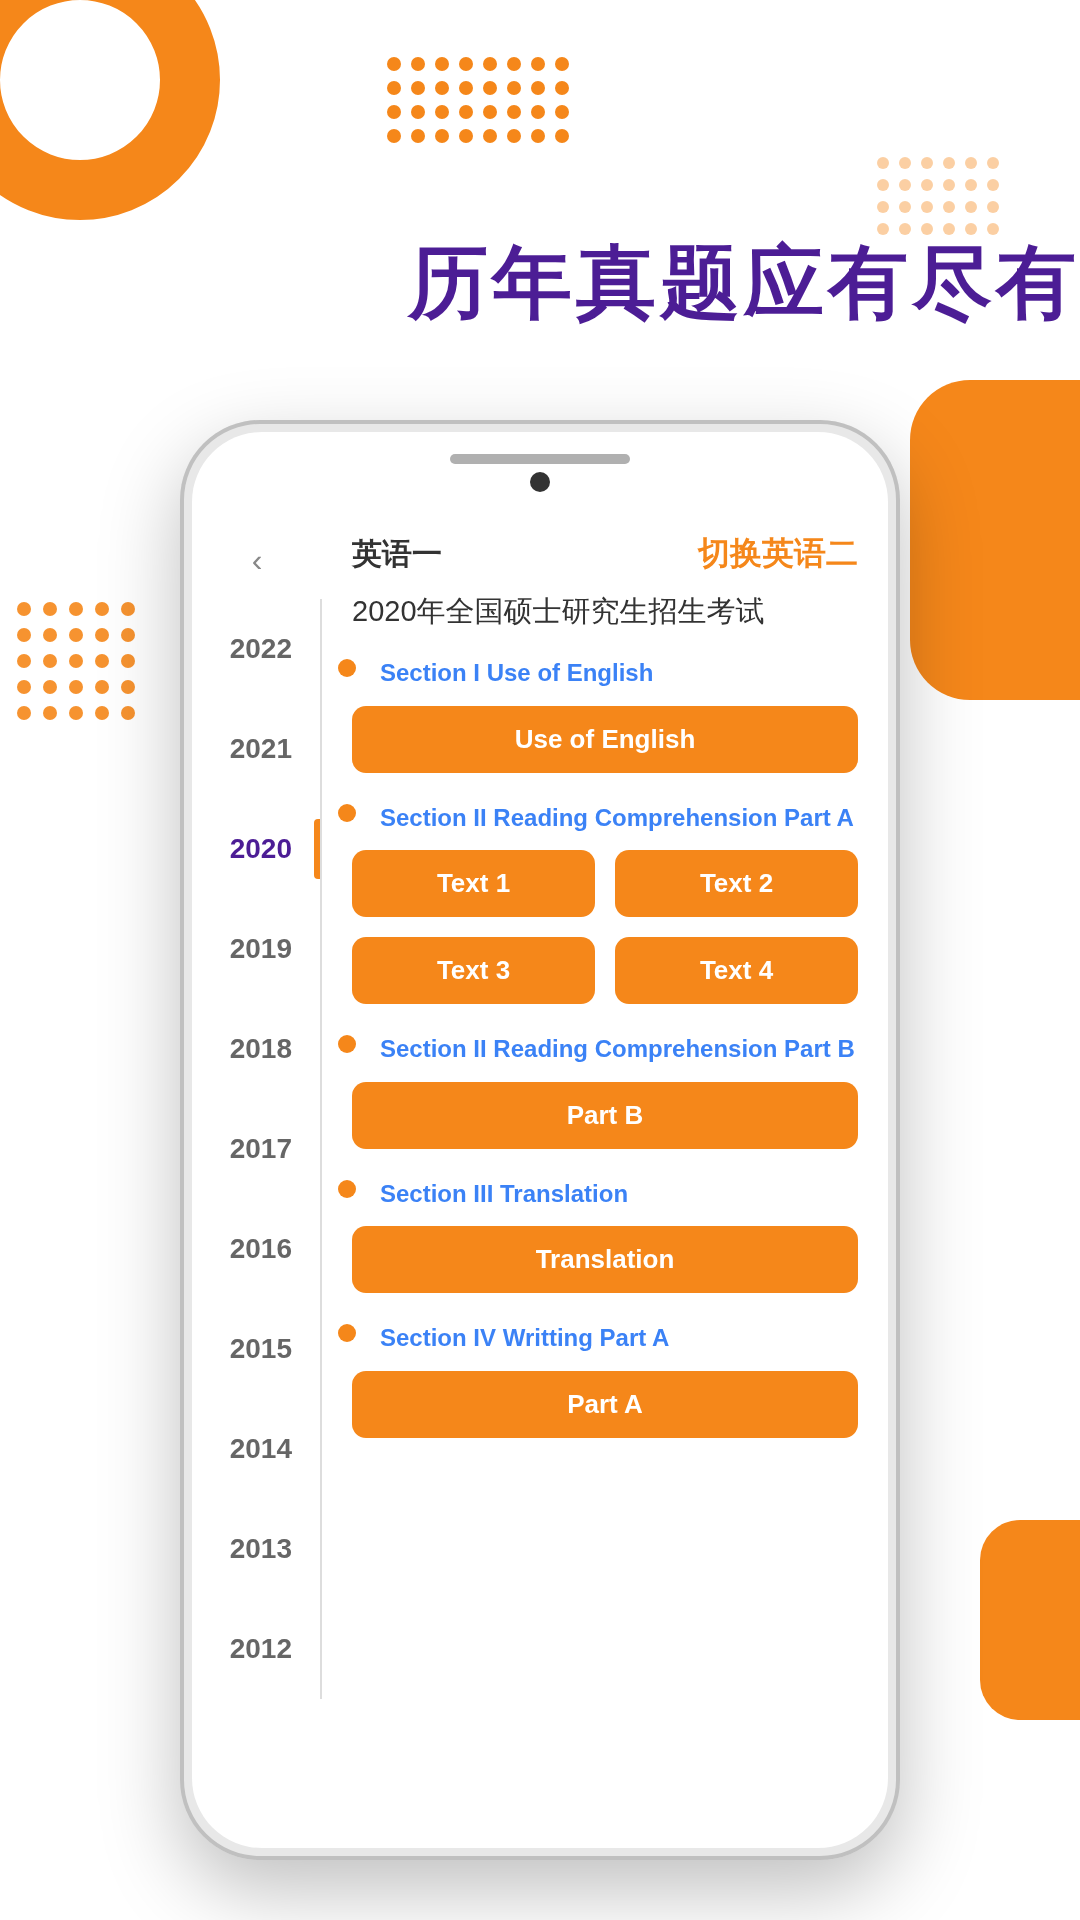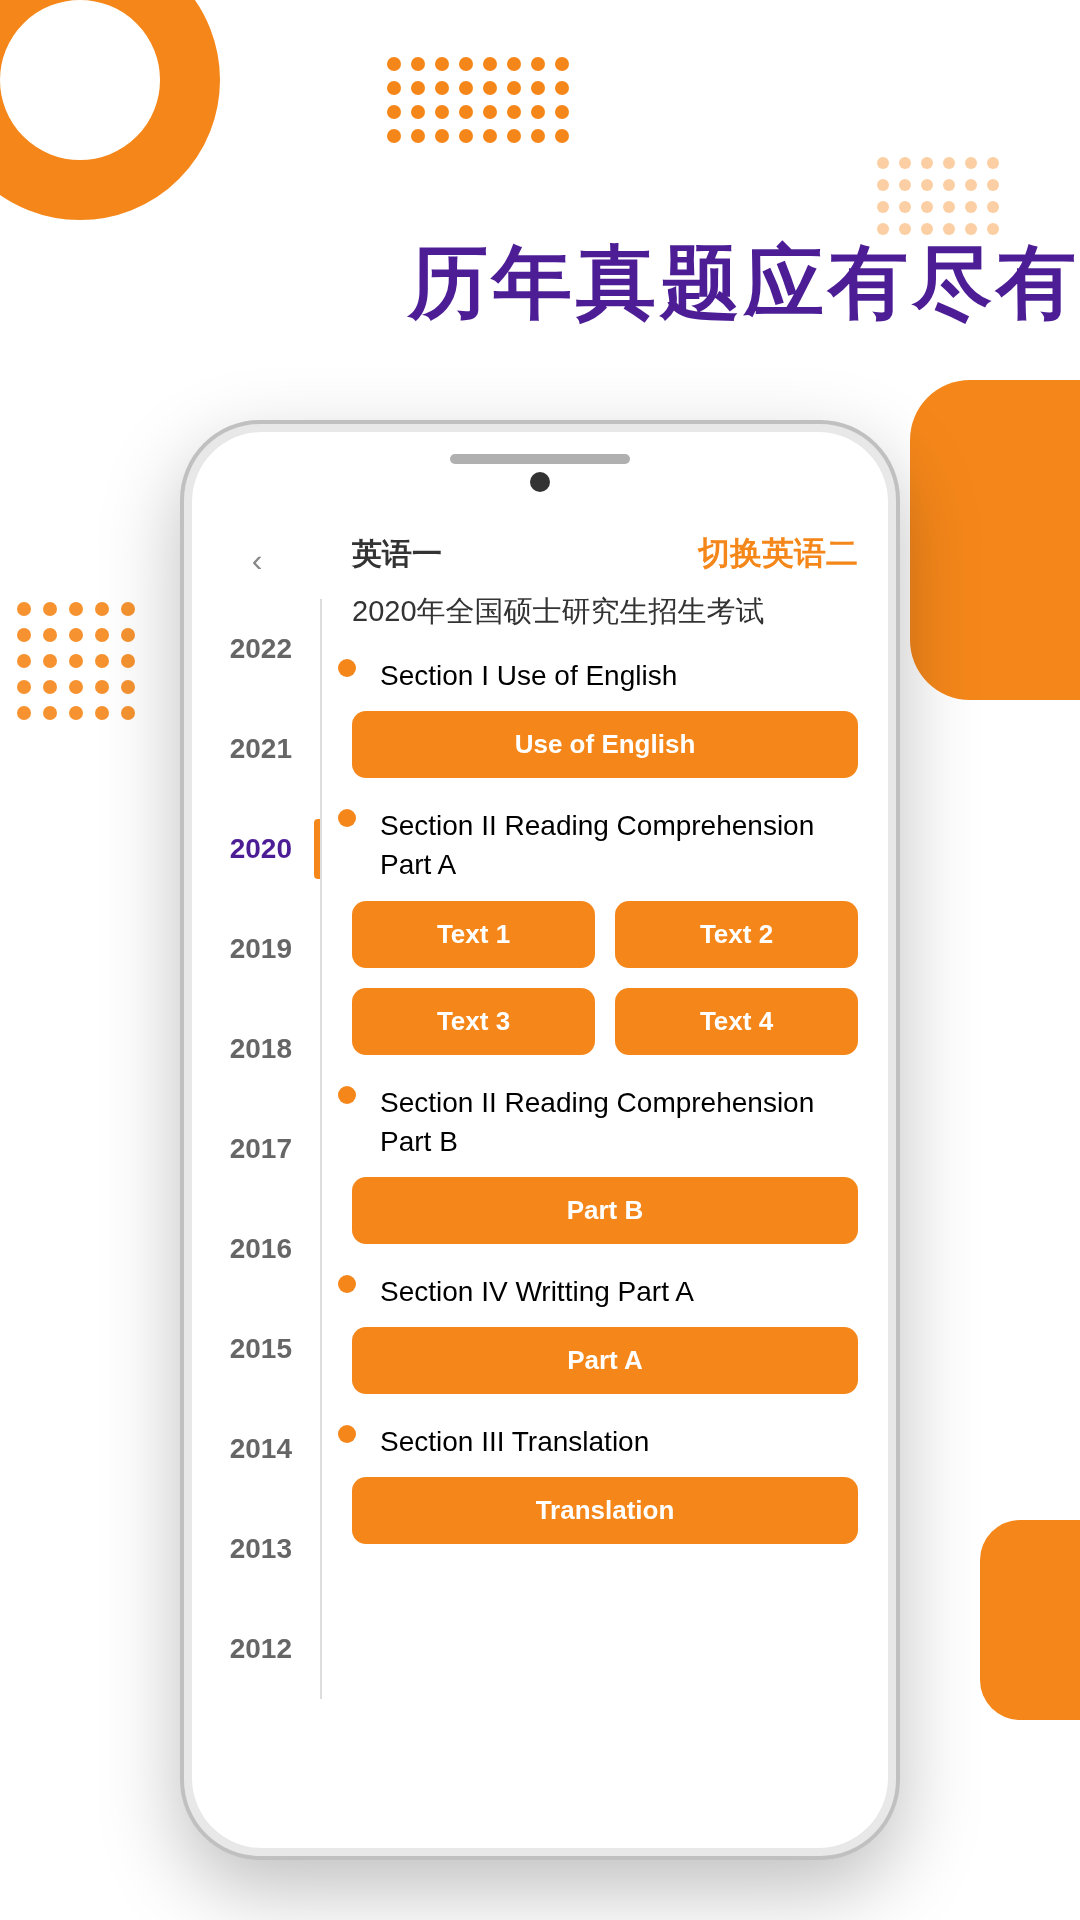--- a/index.html
+++ b/index.html
@@ -240,26 +240,27 @@
       font-weight: 500;
       margin-bottom: 24px;
     }
 
     
     .section-block {
       margin-bottom: 28px;
       position: relative;
     }
     .section-label {
-      font-size: 28px;
-      color: #000000;
+      font-size: 24px;
+      color: #3b82f6;
       margin-bottom: 16px;
       padding-left: 28px;
       position: relative;
       line-height: 1.4;
+      font-weight: bold;
     }
     .section-dot {
       position: absolute;
       left: -44px;
       top: 50%;
       transform: translateY(-50%);
       width: 18px;
       height: 18px;
       border-radius: 50%;
       background: #F5871A;
@@ -365,30 +366,30 @@
               </div>
               <div class="section-block" style="position: relative;">
                 <div class="section-dot" style="position: absolute; left: -14px; top: 12px; width: 18px; height: 18px; border-radius: 50%; background: rgb(245, 135, 26);"></div>
                 <div class="section-label">Section II Reading Comprehension Part B</div>
                 <div class="btn-row">
                   <button class="orange-btn">Part B</button>
                 </div>
               </div>
               <div class="section-block" style="position: relative;">
                 <div class="section-dot" style="position: absolute; left: -14px; top: 12px; width: 18px; height: 18px; border-radius: 50%; background: rgb(245, 135, 26);"></div>
-                <div class="section-label">Section IV Writting Part A</div>
+                <div class="section-label">Section III Translation</div>
                 <div class="btn-row">
-                  <button class="orange-btn">Part A</button>
+                  <button class="orange-btn">Translation</button>
                 </div>
               </div>
               <div class="section-block" style="position: relative;">
                 <div class="section-dot" style="position: absolute; left: -14px; top: 12px; width: 18px; height: 18px; border-radius: 50%; background: rgb(245, 135, 26);"></div>
-                <div class="section-label">Section III Translation</div>
+                <div class="section-label">Section IV Writting Part A</div>
                 <div class="btn-row">
-                  <button class="orange-btn">Translation</button>
+                  <button class="orange-btn">Part A</button>
                 </div>
               </div>
             </div>
         </div>
 
       </div>
     </div>
   </div>
 </div>
 

